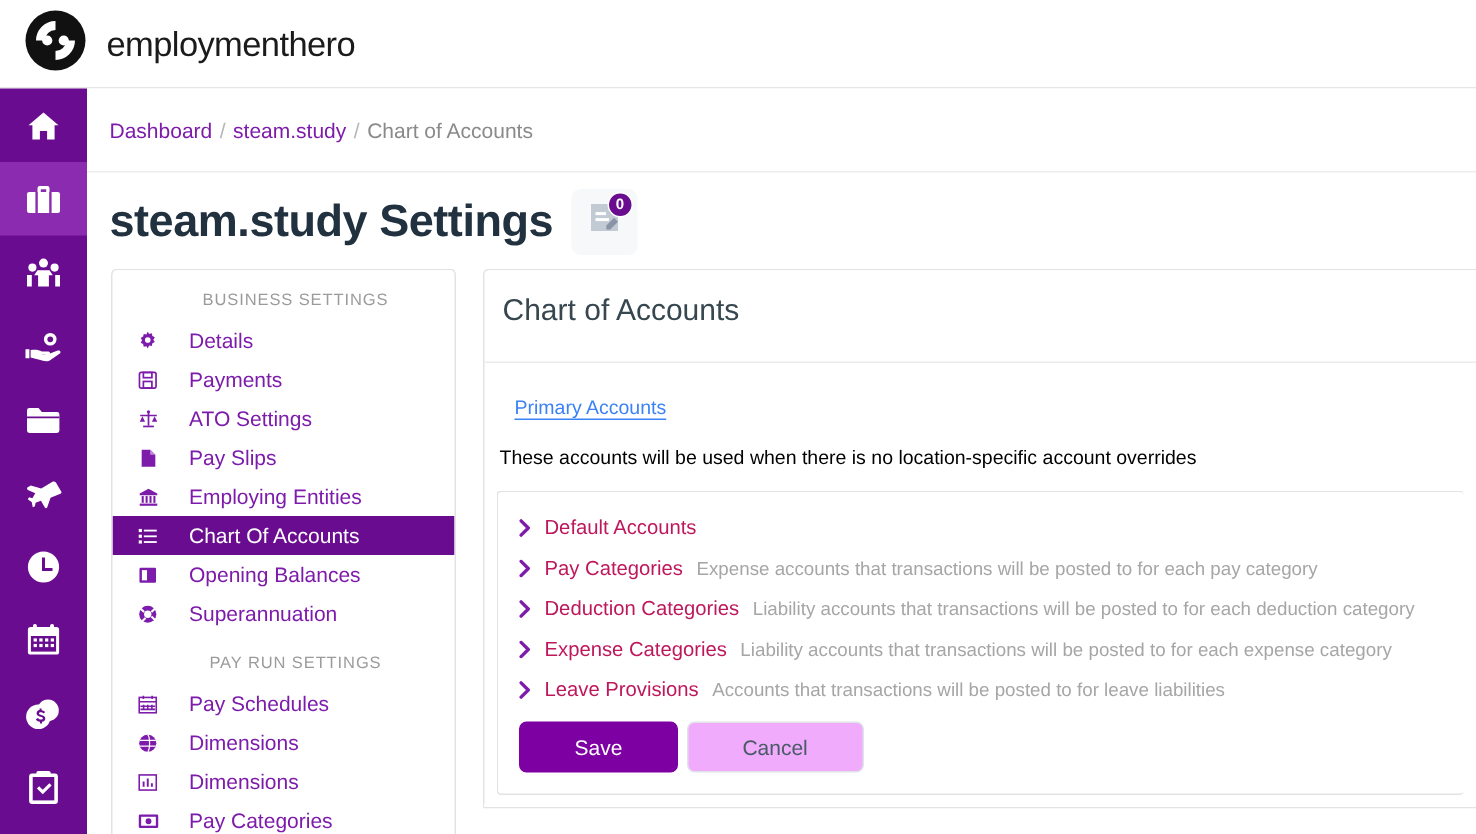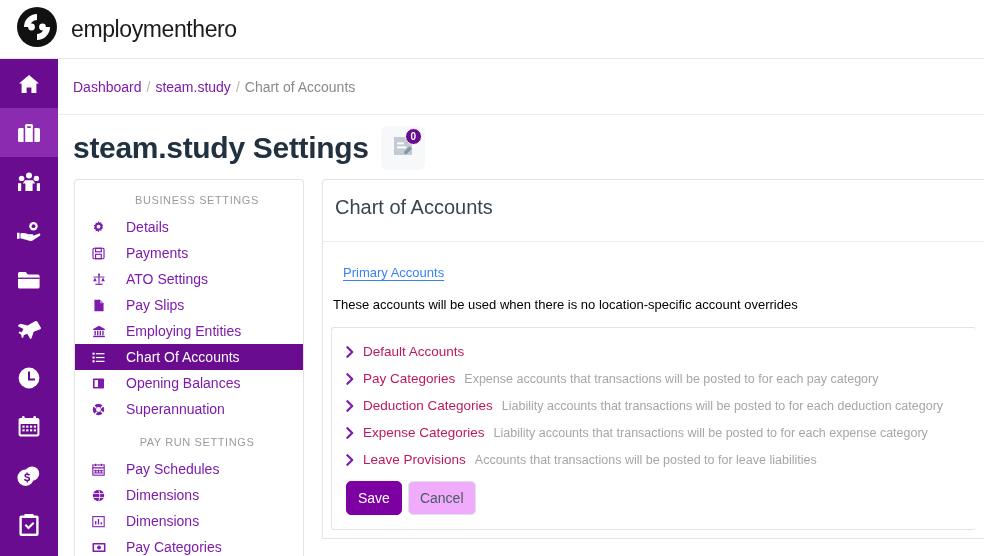--- a/index.html
+++ b/index.html
@@ -115,21 +115,21 @@
     display: flex; align-items: baseline; gap: 9px;
     padding: 6px 0 6px 14px; font-size: 13.5px;
   }
   .accrow .chev { flex: none; position: relative; top: 2px; }
   .accrow .lbl { color: #be185d; white-space: nowrap; }
   .accrow .desc { color: #a6a6a6; font-size: 12.5px; }
 
   
   .btnrow { display: flex; gap: 6px; padding: 8px 0 0 14px; }
   .btn {
-    font-size: 14px; border-radius: 5px; padding: 9px 11px;
+    font-size: 14px; border-radius: 5px; padding: 9px 36px;
     cursor: pointer; font-family: inherit; line-height: 1;
   }
   .btn-save { background: #7d00a3; color: #fff; border: 1px solid #7d00a3; }
   .btn-cancel { background: #f0abfc; color: #4a5a66; border: 1px solid #dfe3e8; }
 </style>
 </head>
 <body>
 
 <div id="app">
 

